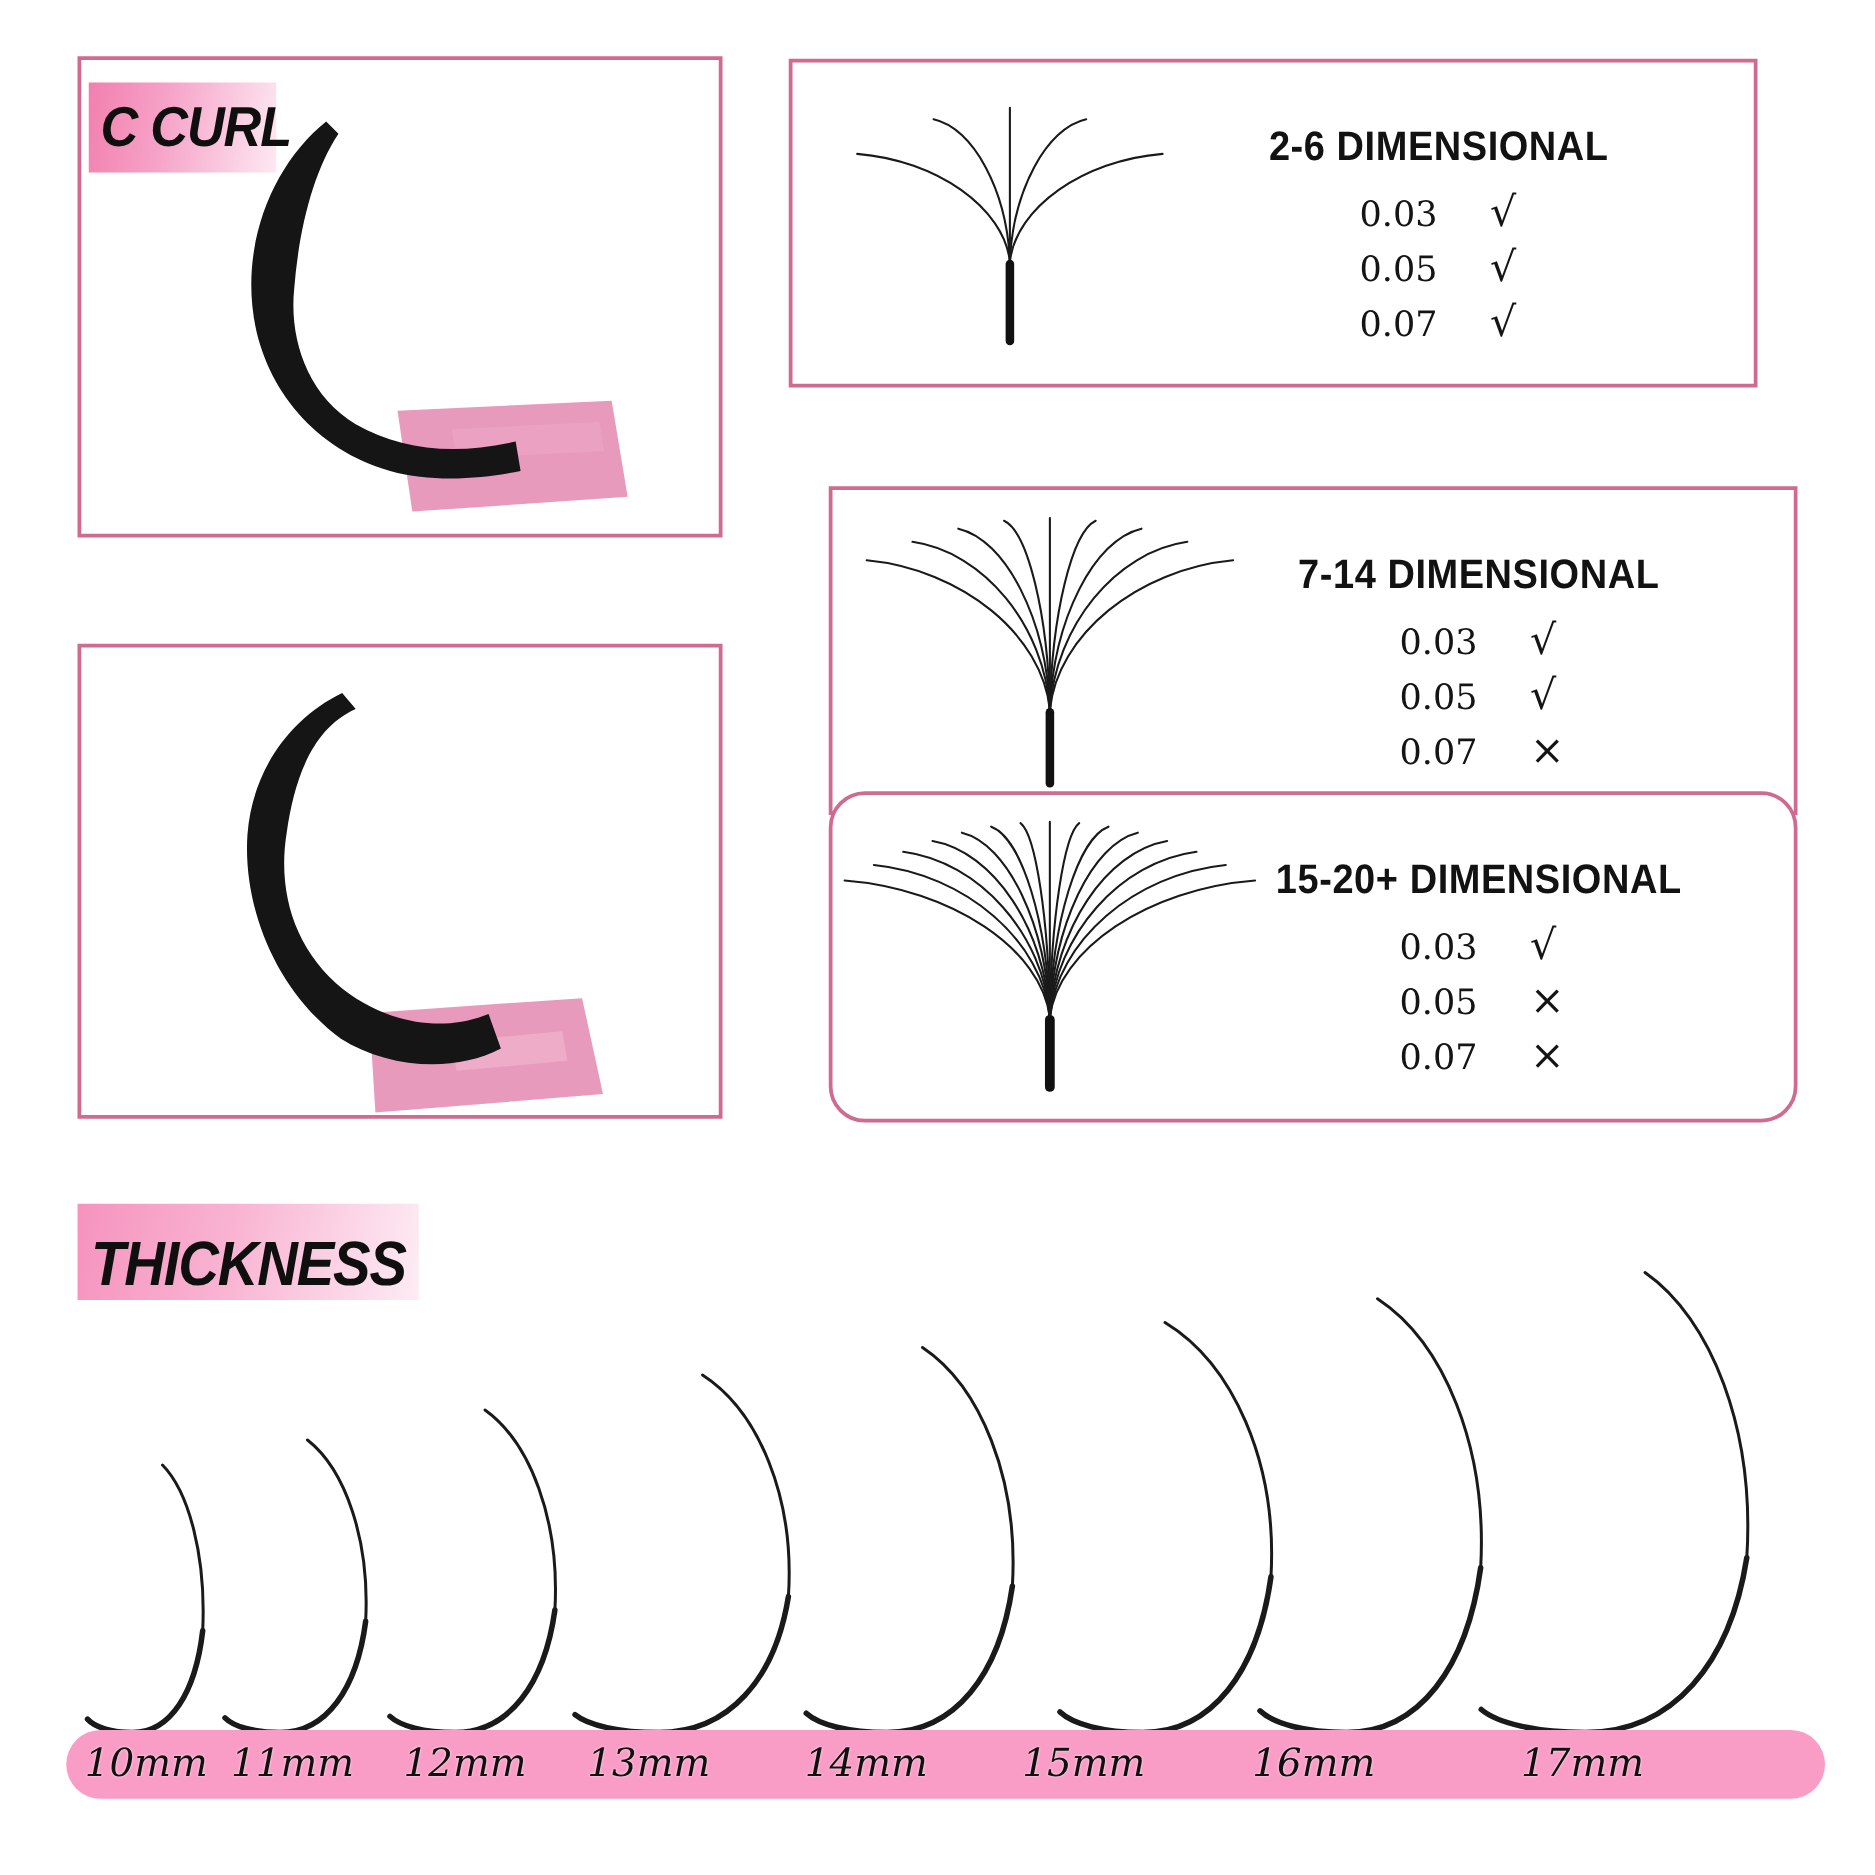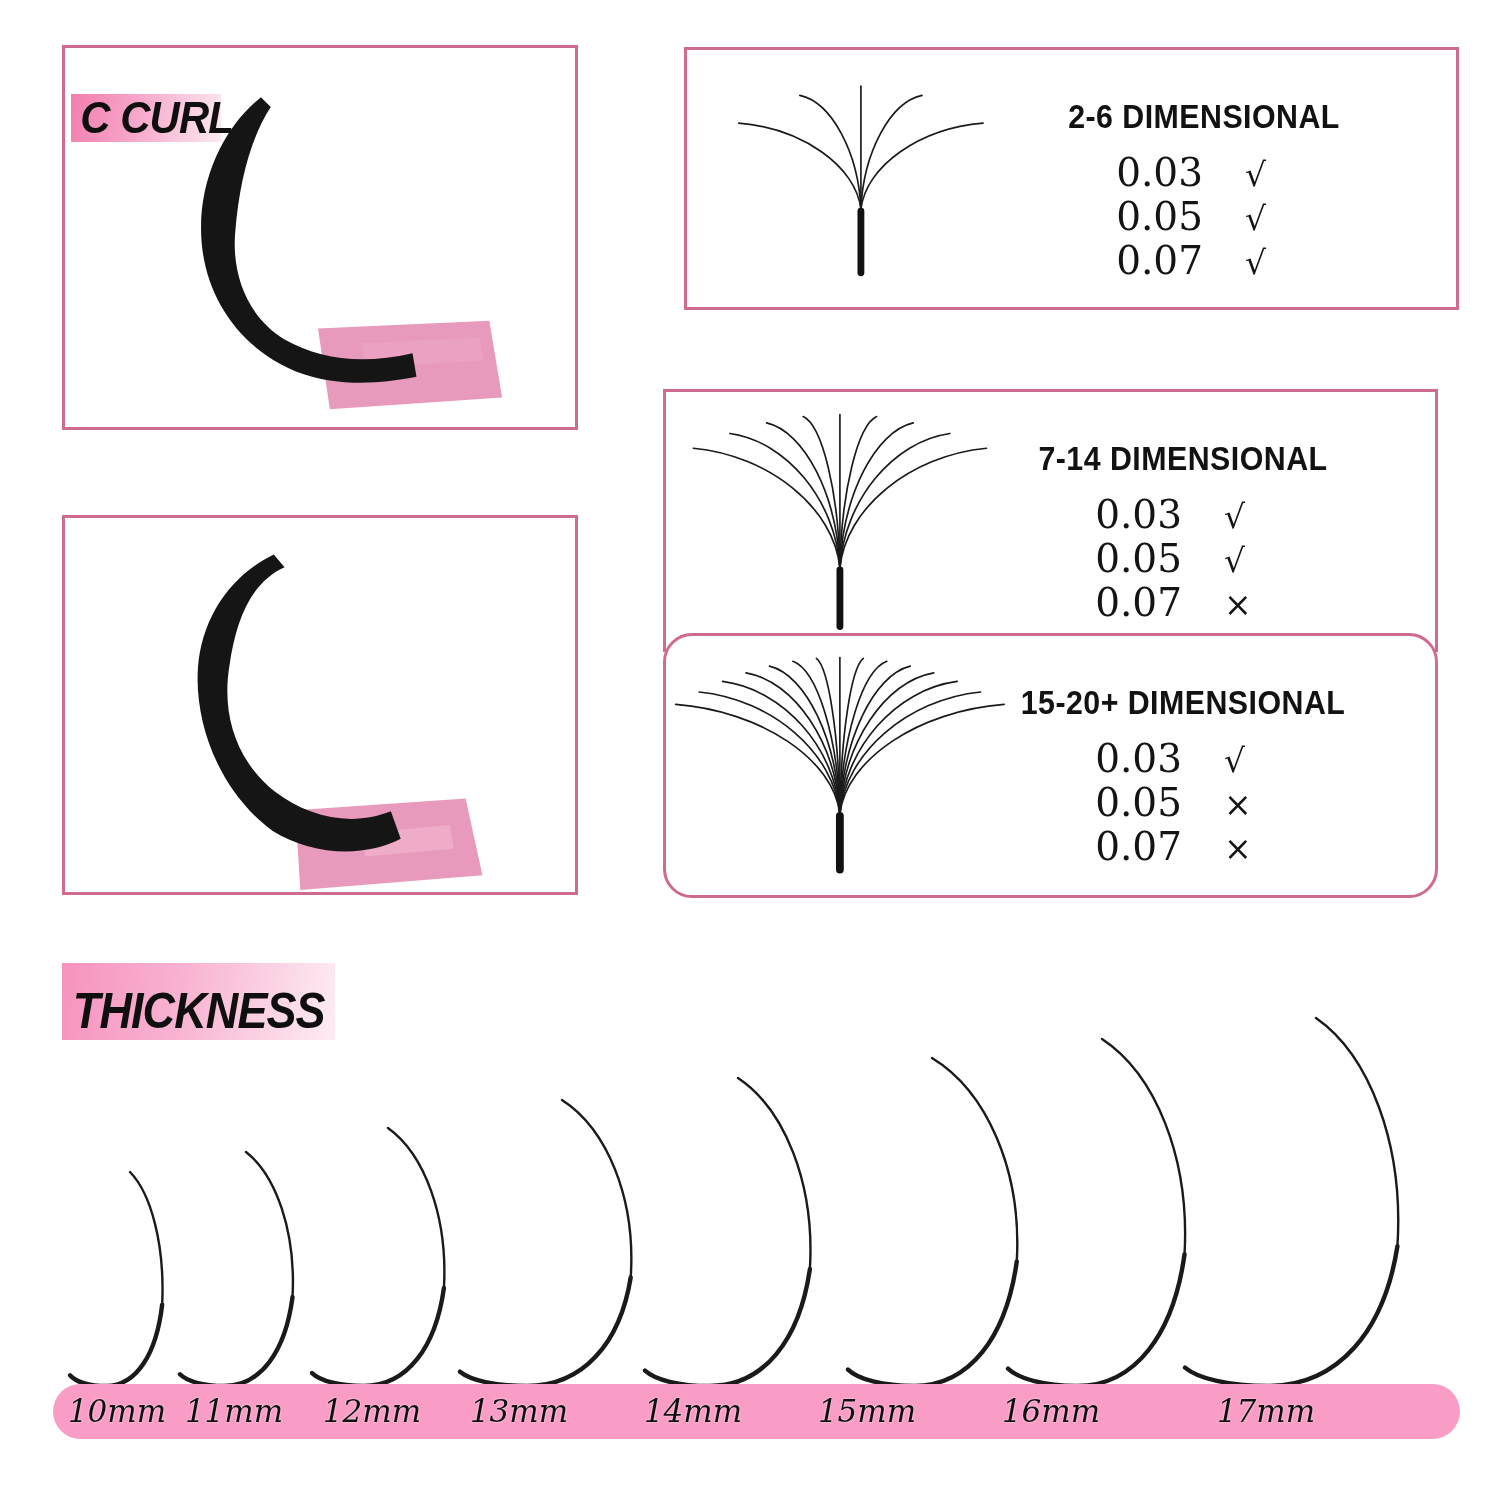--- a/index.html
+++ b/index.html
@@ -5,39 +5,39 @@
   html,body{margin:0;padding:0;background:#ffffff;}
   .canvas{
     position:relative;width:1500px;height:1500px;background:#ffffff;
     font-family:"Liberation Sans",sans-serif;overflow:hidden;
   }
   .card{
     position:absolute;background:#ffffff;border:3px solid #cf6a90;box-sizing:border-box;
   }
   .photo-svg{position:absolute;left:0;top:0;width:100%;height:100%;}
   .curl-label{
-    position:absolute;left:6px;top:18px;width:150px;height:48px;
+    position:absolute;left:6px;top:18px;width:150px;height:72px;
     background:linear-gradient(100deg,#f27fae 0%,#f6a3c8 40%,#fde9f2 100%);
-    display:flex;align-items:center;margin-top:28px;
+    display:flex;align-items:center;
   }
   .curl-label span{
     display:inline-block;padding-left:10px;
     font-weight:bold;font-style:italic;font-size:45px;letter-spacing:-1px;
     transform:scaleX(0.93);transform-origin:left center;color:#0f0f0f;white-space:nowrap;
   }
   .dim-text{position:absolute;left:300px;right:35px;top:0;bottom:0;text-align:center;}
   .dim-title{
     margin-top:48px;font-weight:bold;font-size:33px;letter-spacing:0.5px;color:#121212;
     transform:scaleX(0.92);transform-origin:center;white-space:nowrap;
   }
   .dim-rows{margin-top:14px;}
   .dim-row{display:flex;justify-content:center;align-items:baseline;height:44px;}
   .dim-size{
     width:100px;text-align:right;font-family:"DejaVu Serif","Liberation Serif",serif;
-    font-size:39px;color:#141414;
+    font-size:28px;color:#141414;
   }
   .dim-mark{
     width:60px;margin-left:42px;text-align:left;
     font-family:"DejaVu Serif","Liberation Serif",serif;font-size:33px;color:#141414;
   }
   .thickness-label{
     position:absolute;left:62px;top:963px;width:273px;height:77px;
     background:linear-gradient(100deg,#f693be 0%,#f9b4d2 45%,#fdecf4 100%);
     display:flex;align-items:flex-end;
   }
@@ -89,21 +89,21 @@
            C 130 212, 158 280, 210 318
            C 248 342, 302 346, 340 326
            L 330 298
            C 290 314, 246 304, 212 278
            C 172 246, 158 198, 166 150
            C 172 108, 186 66, 222 50
            Z"></path>
     </svg>
   </div>
 
-  <div class="card" style="left:684px;top:47px;width:775px;height:263px;">
+  <div class="card" style="left:631px;top:47px;width:775px;height:263px;">
     <svg class="photo-svg" viewBox="0 0 775 263">
         <path d="M 172 163
                C 167 118.9,
                  112 80.09200000000001,
                  47 74.80000000000001" fill="none" stroke="#1a1a1a" stroke-width="1.7" stroke-linecap="round"></path>
         <path d="M 172 163
                C 169.5 104.725,
                  142 53.443,
                  109.5 46.44999999999999" fill="none" stroke="#1a1a1a" stroke-width="1.7" stroke-linecap="round"></path>
         <path d="M 172 163

